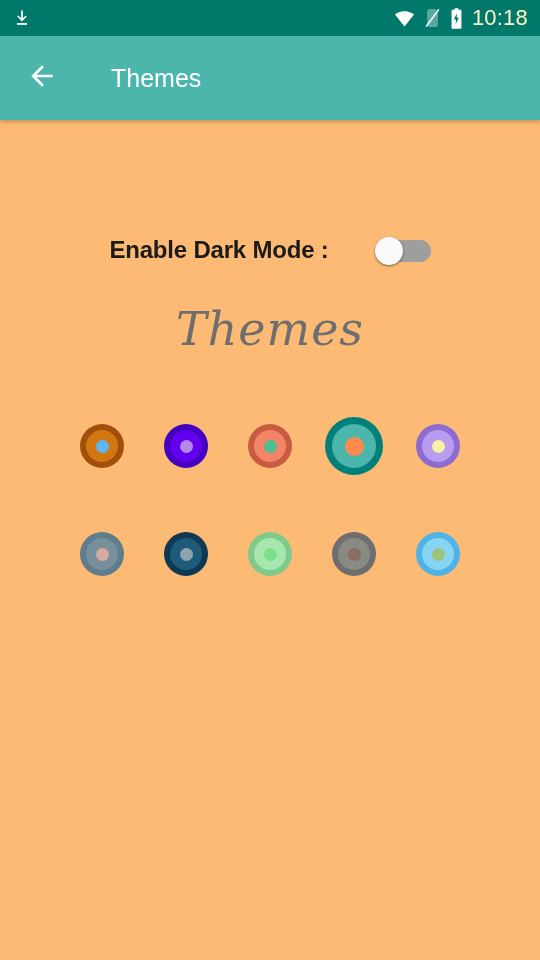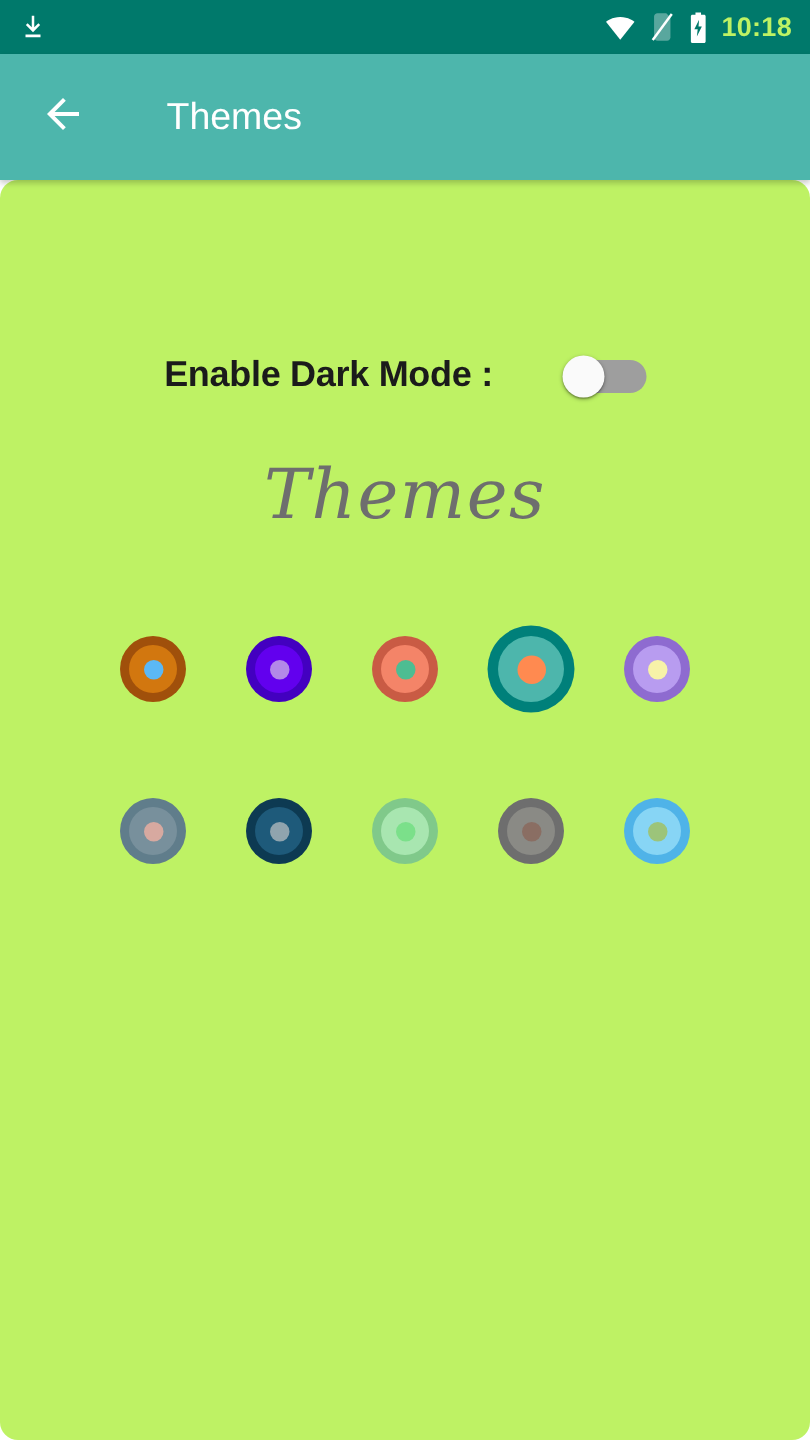--- a/index.html
+++ b/index.html
@@ -40,23 +40,23 @@
     margin-left: auto;
     display: flex;
     align-items: center;
     gap: 9px;
   }
   .status-icon {
     display: block;
     line-height: 0;
   }
   .status-time {
-    color: #bef264;
-    font-size: 18px;
-    font-weight: bold;
+    color: #fef9c3;
+    font-size: 22px;
+    font-weight: normal;
     letter-spacing: 0.2px;
     font-family: "Liberation Sans", sans-serif;
   }
 
   
   .toolbar {
     position: relative;
     height: 84px;
     background: #4DB6AC;
     display: flex;
@@ -78,23 +78,22 @@
     color: #ffffff;
     font-size: 25px;
     margin-left: 41px;
     font-family: "Liberation Sans", sans-serif;
     font-weight: normal;
   }
 
   
   .content {
     position: relative;
-    background: #bef264;
+    background: #fdba74;
     height: calc(960px - 36px - 84px);
-    border-radius: 12px;
   }
 
   .dark-mode-row {
     position: absolute;
     top: 116px;
     left: 0;
     width: 540px;
     display: flex;
     align-items: center;
     justify-content: center;

